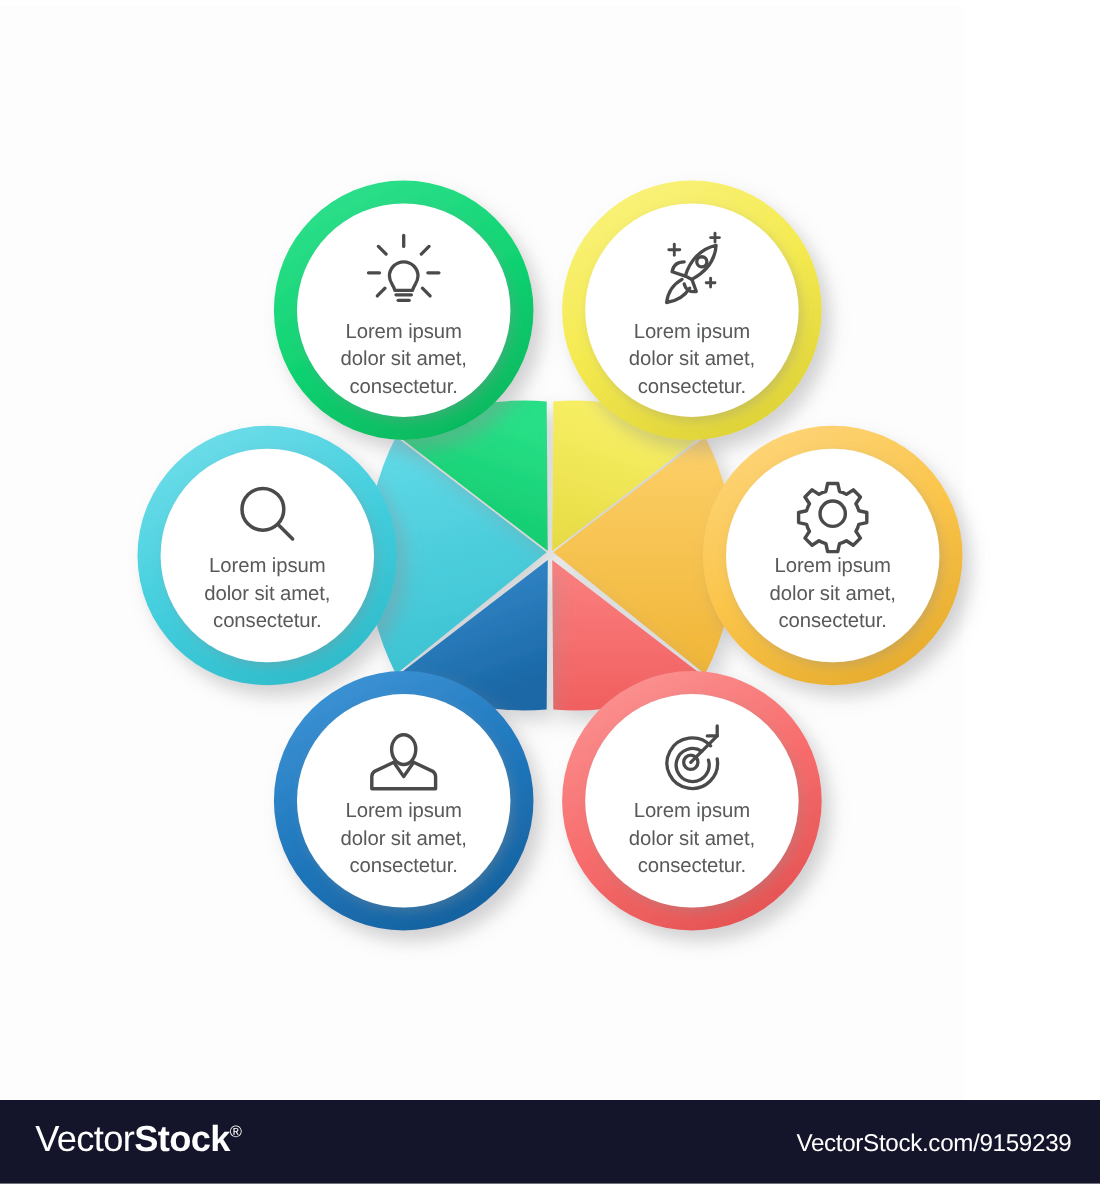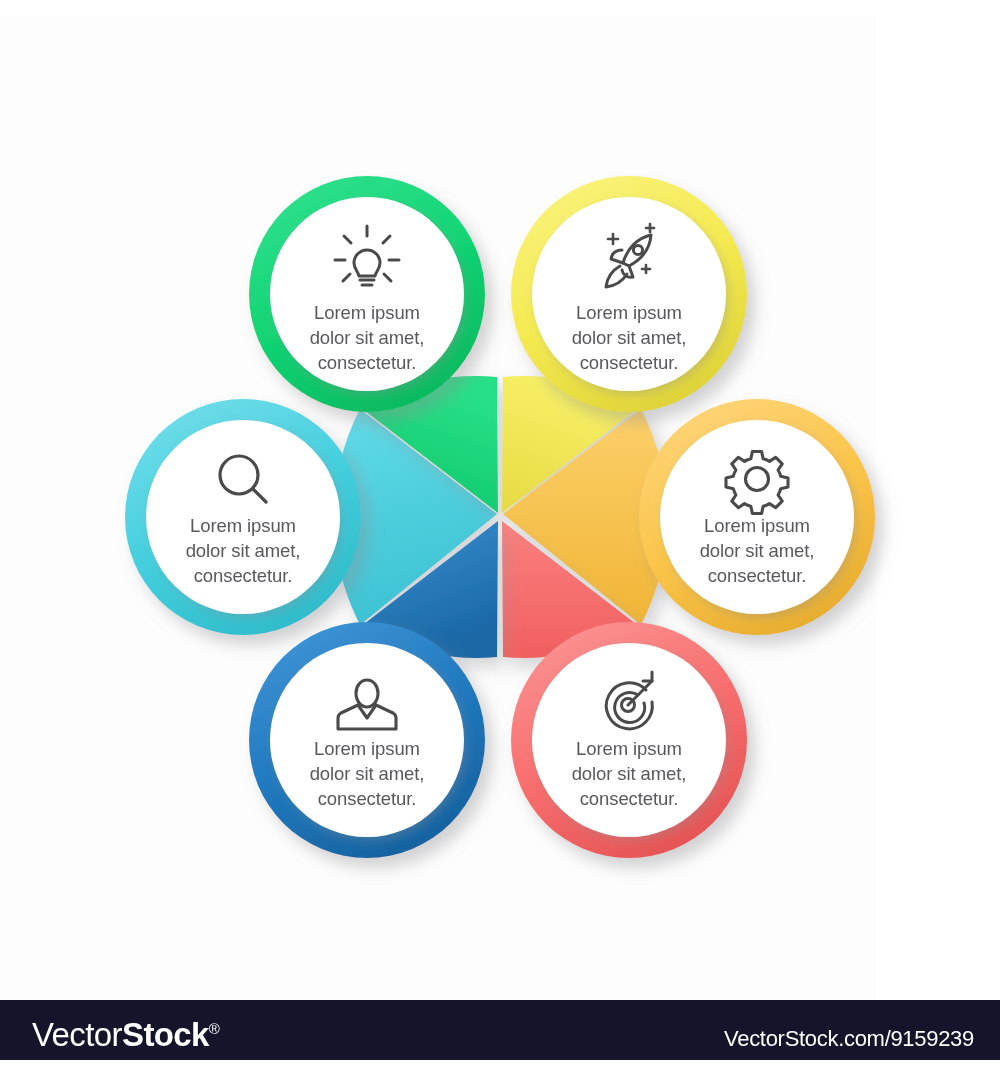--- a/index.html
+++ b/index.html
@@ -11,21 +11,21 @@
     width: 1000px;
     height: 1080px;
     position: relative;
     overflow: hidden;
     font-family: "Liberation Sans", sans-serif;
   }
 
   #canvas {
     position: absolute;
     left: 0;
-    top: 17px;
+    top: 5px;
     width: 876px;
     height: 1000px;
     background: #fdfdfd;
   }
 
   .infographic-svg {
     position: absolute;
     left: 0;
     top: 0;
     width: 1000px;
@@ -46,21 +46,21 @@
     pointer-events: none;
     white-space: pre-line;
   }
 
   
   #footer-bar {
     position: absolute;
     left: 0;
     top: 1000px;
     width: 1000px;
-    height: 60px;
+    height: 76px;
     background: #14152a;
   }
   #footer-logo {
     position: absolute;
     left: 32px;
     top: 16px;
     color: #ffffff;
     font-family: "Liberation Sans", sans-serif;
     font-size: 33px;
     letter-spacing: -0.6px;

